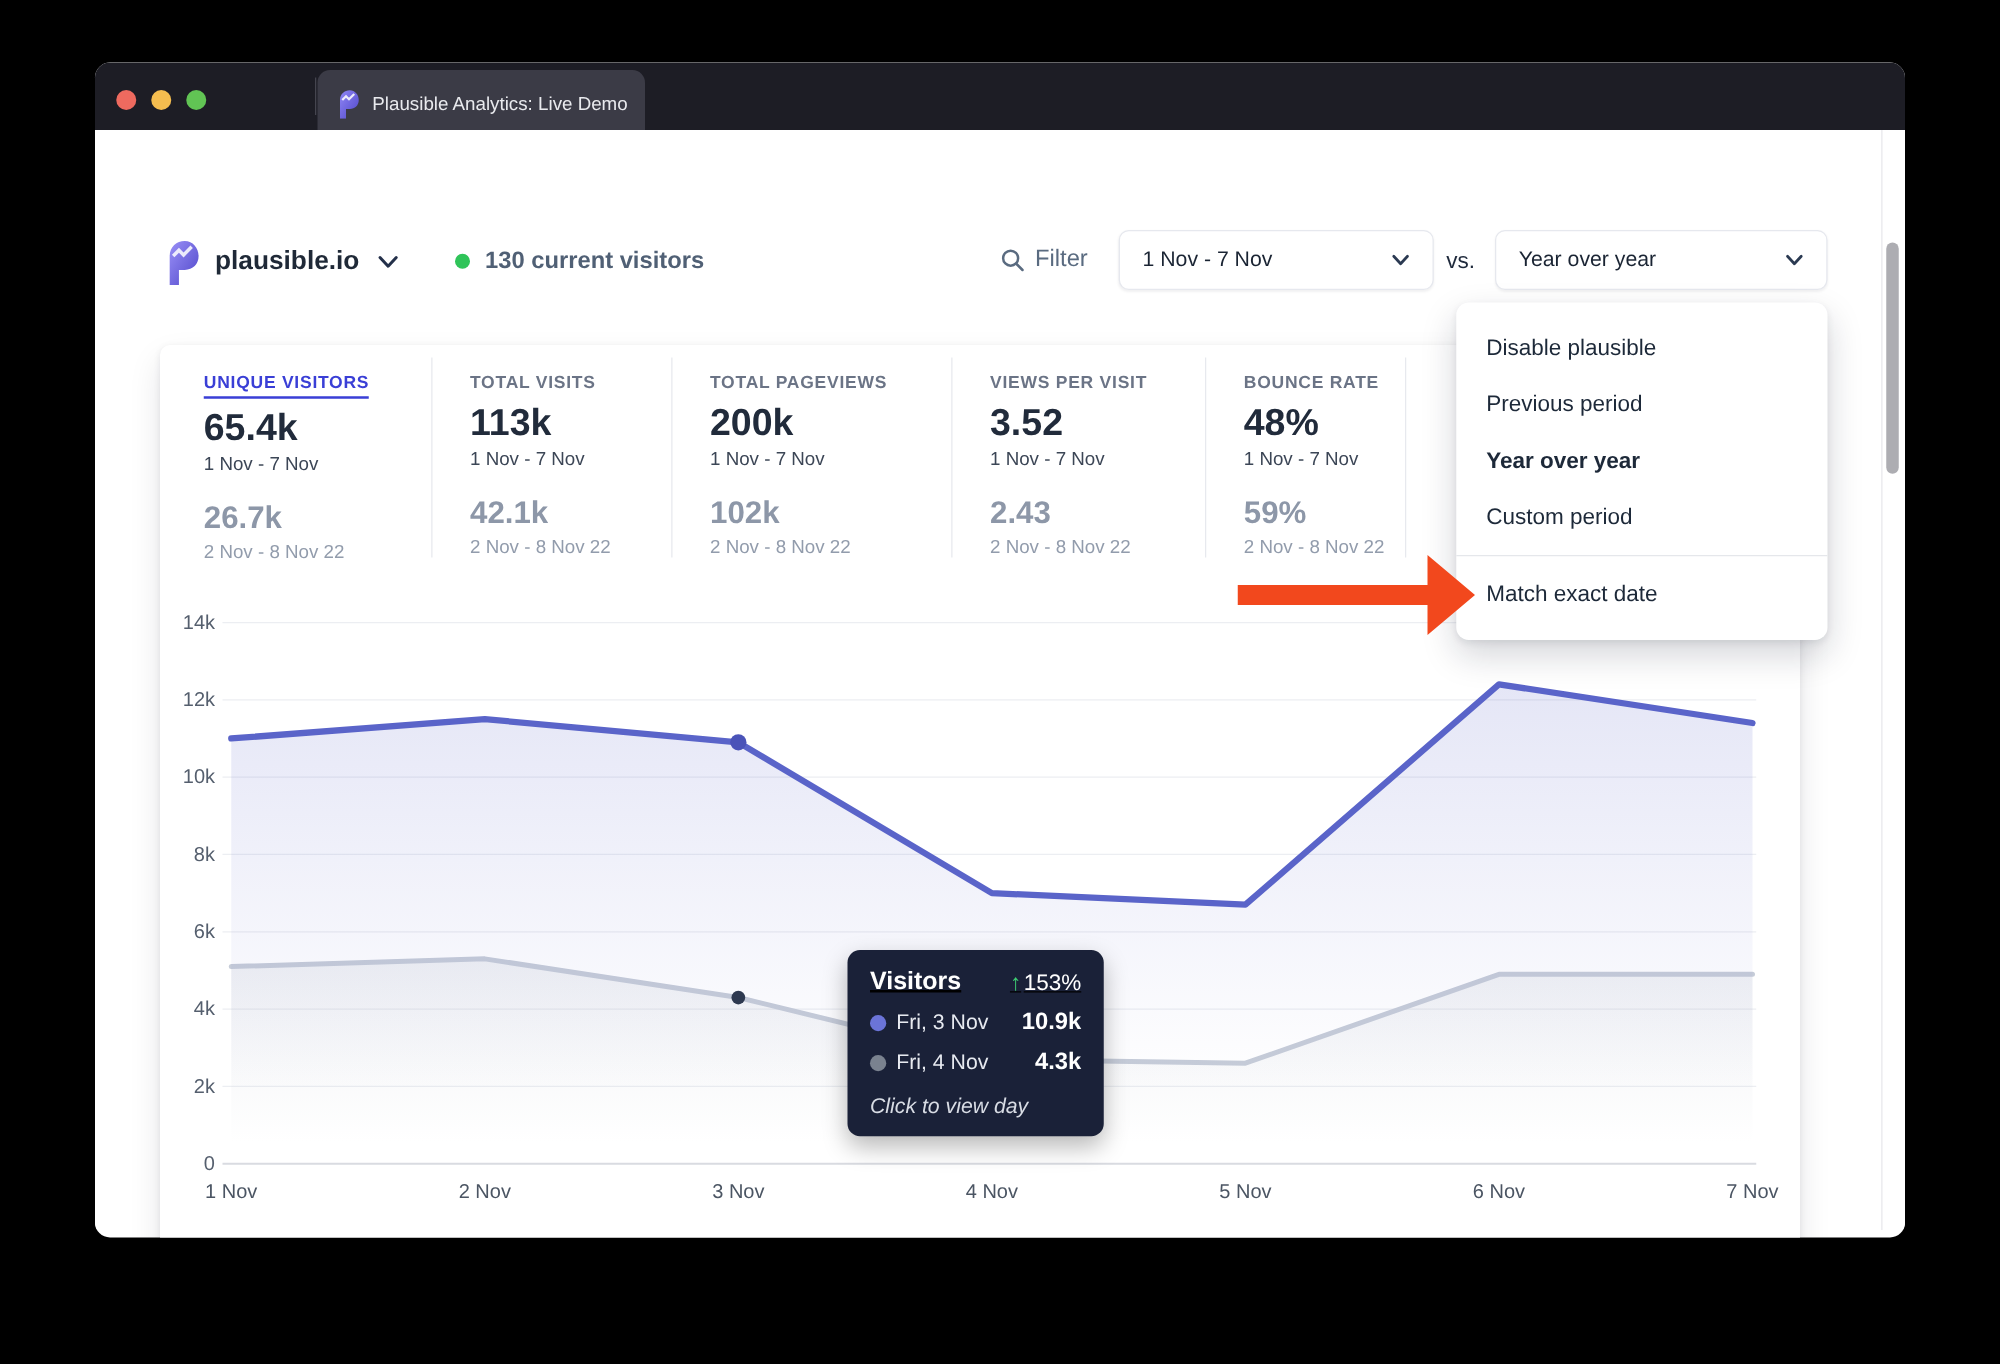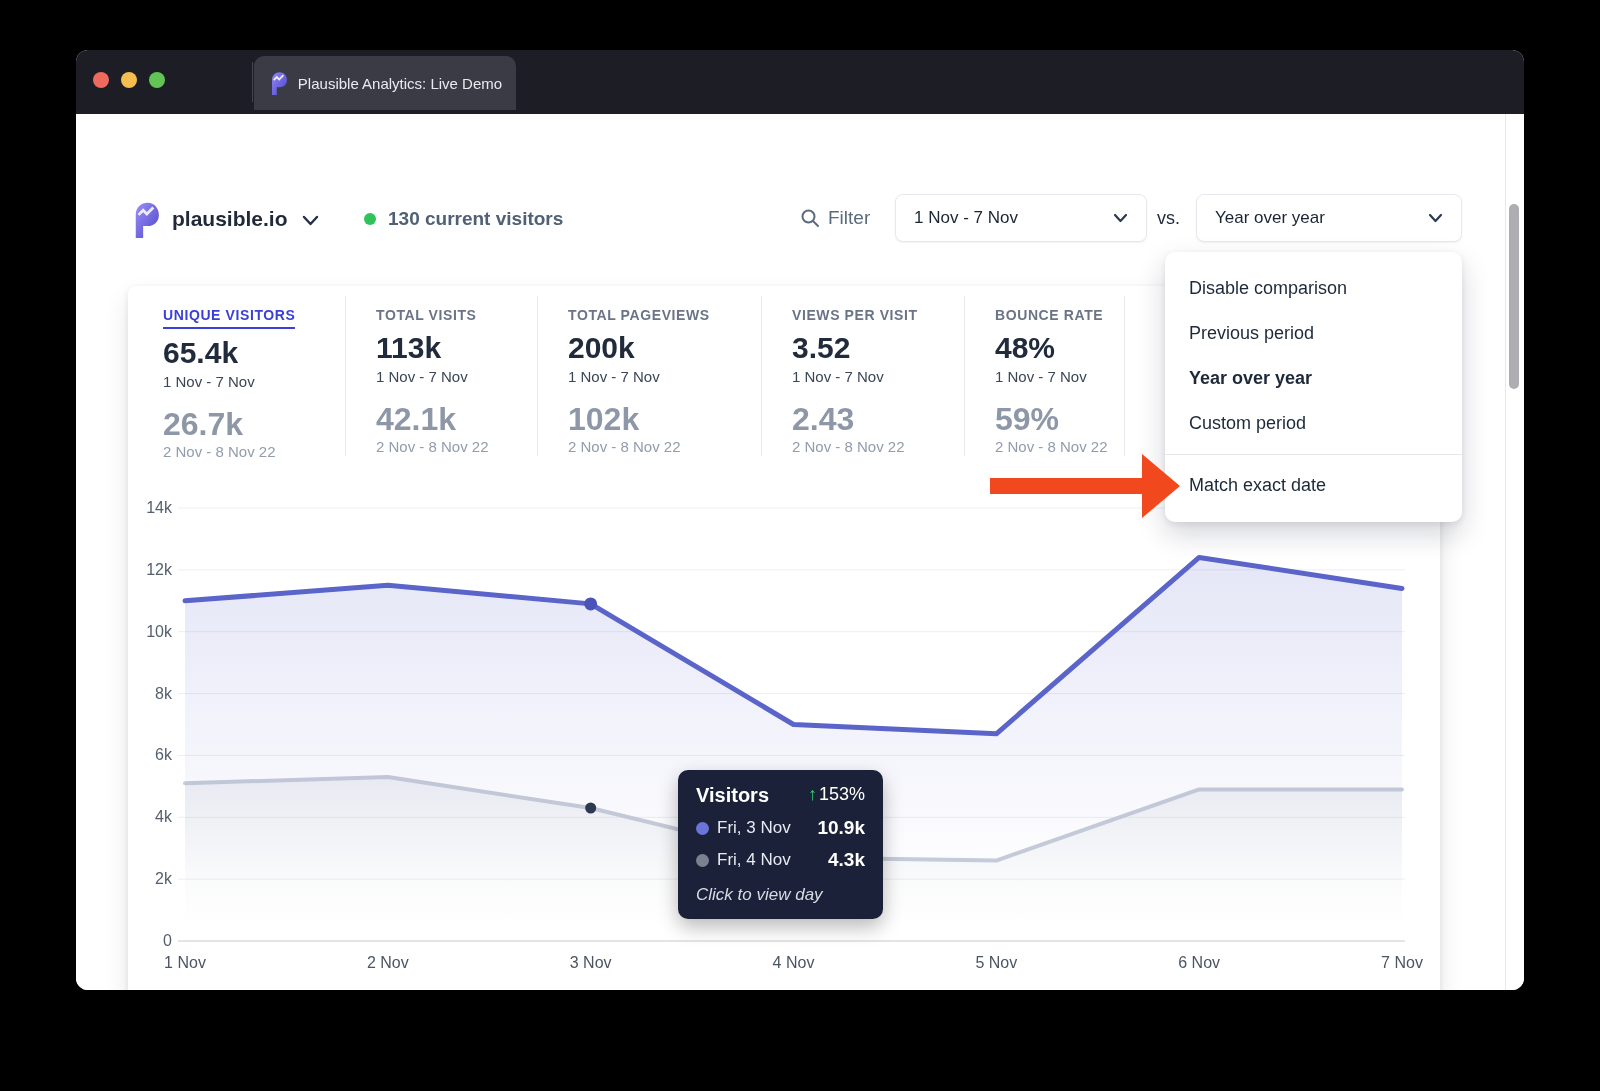--- a/index.html
+++ b/index.html
@@ -3,21 +3,21 @@
 <meta charset="utf-8">
 <style>
   html,body{margin:0;padding:0;background:#000;}
   body{width:1600px;height:1091px;position:relative;overflow:hidden;
        font-family:"Liberation Sans", sans-serif;-webkit-font-smoothing:antialiased;}
 
   .window{position:absolute;left:76px;top:50px;width:1448px;height:940px;
           border-radius:12px;background:#ffffff;overflow:hidden;}
 
   
-  .titlebar{position:relative;height:64px;background:#1d1d25;}
+  .titlebar{position:relative;height:54px;background:#1d1d25;}
   .traffic{position:absolute;left:17px;top:22px;display:flex;gap:12px;}
   .tl{width:16px;height:16px;border-radius:50%;}
   .tl.red{background:#ee6a5f;} .tl.yellow{background:#f5bd4f;} .tl.green{background:#61c454;}
   .tabsep{position:absolute;left:176px;top:12px;bottom:12px;width:1px;background:#45454f;}
   .tab{position:absolute;left:178px;top:6px;width:262px;height:54px;background:#3b3b46;
        border-radius:10px 10px 0 0;display:flex;align-items:center;justify-content:center;gap:10px;}
   .tab-title{color:#e9eaee;font-size:15px;}
 
   
   .content{position:relative;height:880px;background:#fff;}
@@ -57,29 +57,29 @@
   .card{position:absolute;left:52px;top:172px;width:1312px;height:732px;background:#fff;
         border-radius:8px;box-shadow:0 2px 6px rgba(15,23,42,.09),0 12px 26px rgba(15,23,42,.10);z-index:5;}
 
   .metrics{display:flex;height:160px;margin-top:10px;}
   .metric{box-sizing:border-box;padding-left:30px;padding-top:10px;border-right:1px solid #e7e9ee;cursor:pointer;}
   .metric:first-child{padding-left:35px;}
   .m-label{font-size:14px;font-weight:700;letter-spacing:.6px;color:#6b7486;line-height:18px;white-space:nowrap;}
   .metric.selected .m-label{color:#3a3fd6;display:inline-block;border-bottom:2px solid #3a3fd6;padding-bottom:3px;}
   .m-value{font-size:30px;font-weight:700;color:#212b3b;line-height:36px;margin-top:6px;}
   .m-period{font-size:15px;color:#3c4656;line-height:18px;margin-top:2px;}
-  .m-cvalue{font-size:32px;font-weight:700;color:#8d97a8;line-height:34px;margin-top:16px;}
+  .m-cvalue{font-size:25px;font-weight:700;color:#8d97a8;line-height:34px;margin-top:16px;}
   .m-cperiod{font-size:15px;color:#929cac;line-height:18px;margin-top:2px;}
 
   .chart-svg{position:absolute;left:0;top:0;}
 
   
   .tooltip{position:absolute;left:602px;top:656px;width:205px;background:#1a2138;border-radius:10px;
            padding:14px 18px;box-sizing:border-box;z-index:20;box-shadow:0 8px 20px rgba(0,0,0,.28);}
-  .tt-head{display:flex;justify-content:space-between;align-items:flex-start;}
+  .tt-head{display:flex;justify-content:space-between;align-items:flex-end;text-decoration:underline;}
   .tt-title{color:#fff;font-size:20px;font-weight:700;}
   .tt-change{font-size:18px;color:#fff;font-weight:500;}
   .tt-change .up{color:#3ecf73;font-weight:700;margin-right:2px;}
   .tt-row{display:flex;align-items:center;margin-top:10px;}
   .tt-dot{width:13px;height:13px;border-radius:50%;margin-right:8px;flex:0 0 auto;}
   .tt-label{font-size:17px;color:#e7eaf0;}
   .tt-val{margin-left:auto;font-size:19px;font-weight:700;color:#ffffff;}
   .tt-footer{margin-top:14px;font-size:17px;font-style:italic;color:#d8dce4;}
 
   
@@ -270,21 +270,21 @@
           <div class="tt-row">
             <span class="tt-dot" style="background: rgb(122, 130, 143);"></span>
             <span class="tt-label">Fri, 4 Nov</span>
             <span class="tt-val">4.3k</span>
           </div>
         </div>
       <div class="tt-footer">Click to view day</div>
     </div>
 
     <div class="menu">
-        <div class="menu-item">Disable comparison</div>
+        <div class="menu-item">Disable plausible</div>
         <div class="menu-item">Previous period</div>
         <div class="menu-item bold">Year over year</div>
         <div class="menu-item">Custom period</div>
         <div class="menu-divider"></div>
         <div class="menu-item">Match exact date</div>
       </div>
 
     <svg class="red-arrow" width="190" height="64" viewBox="0 0 190 64">
       <polygon points="0,24 152,24 152,0 190,32 152,64 152,40 0,40" fill="#f2481d"></polygon>
     </svg>

